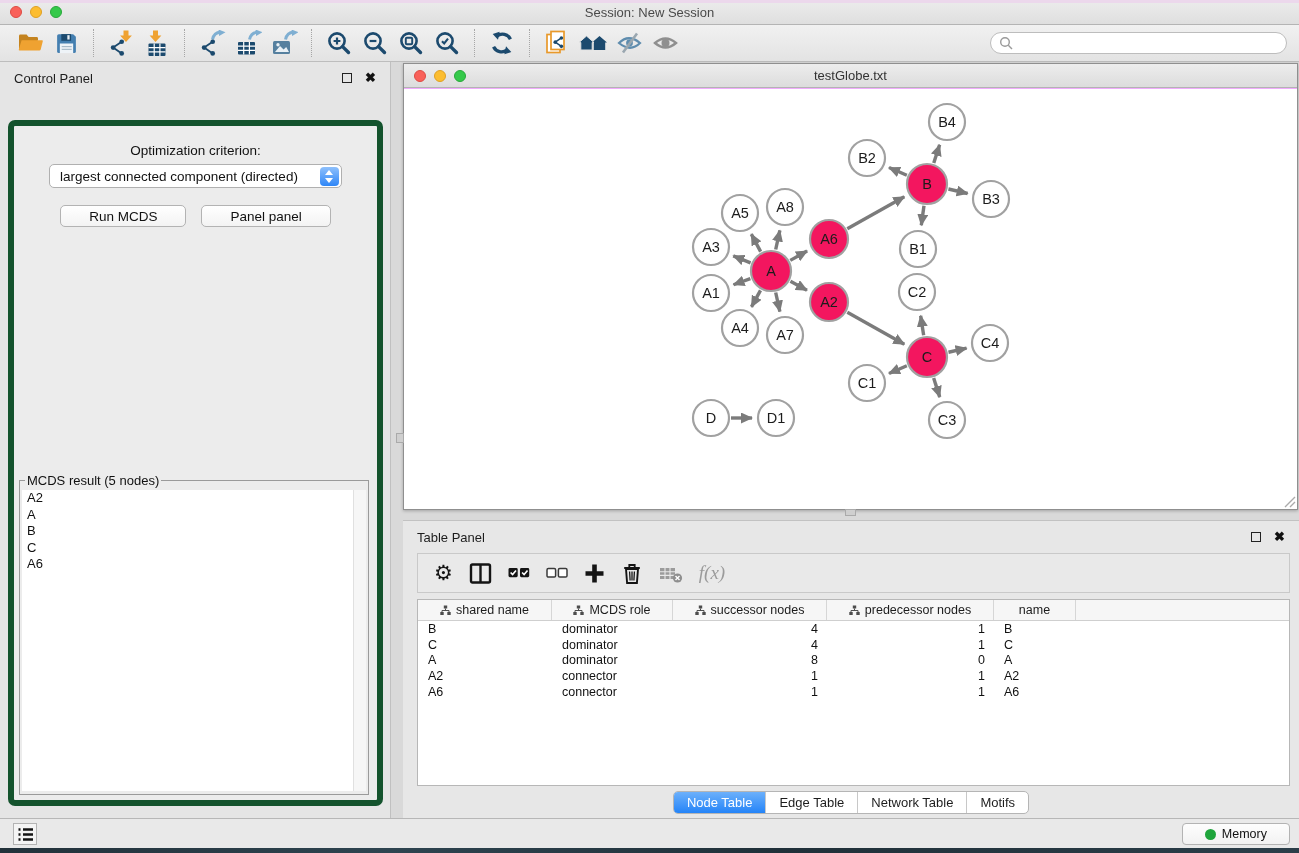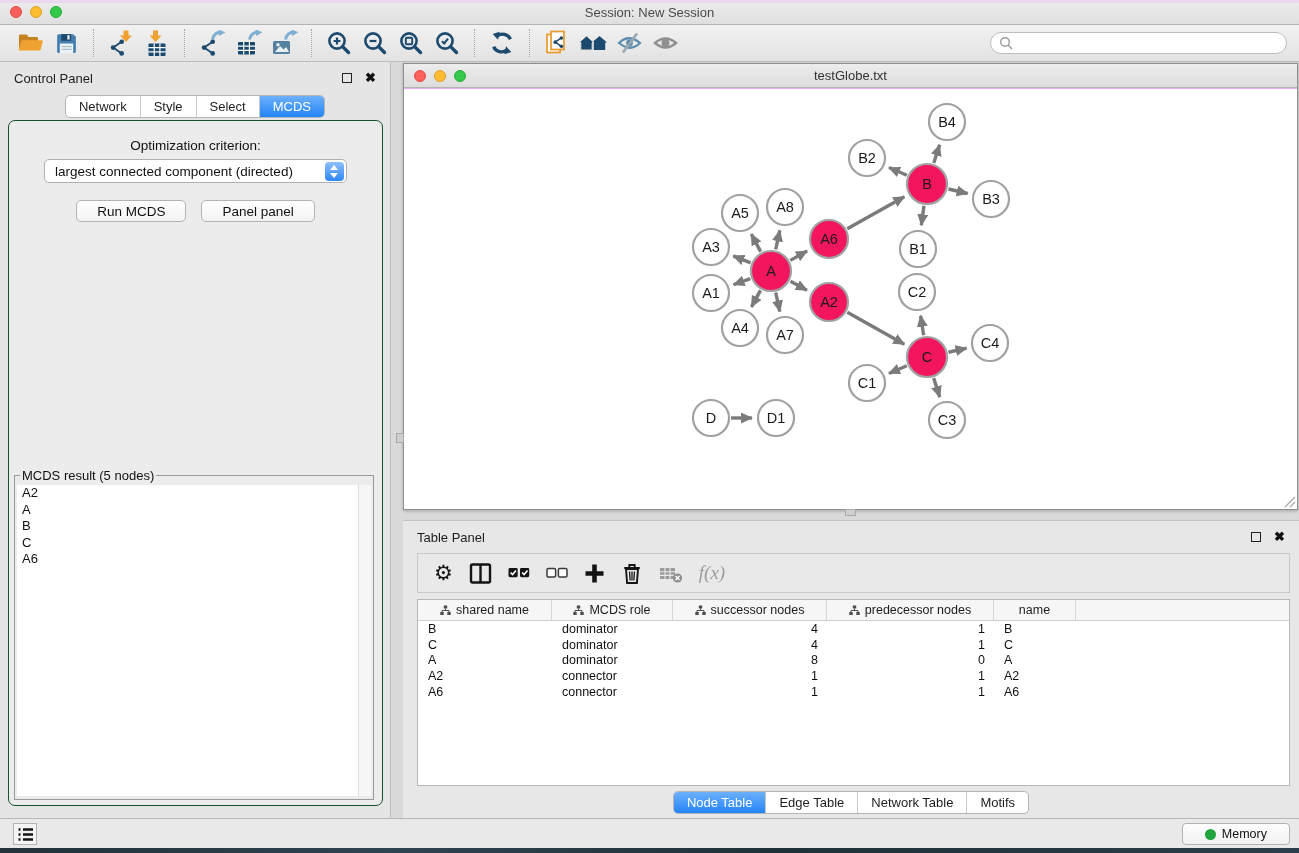--- a/index.html
+++ b/index.html
@@ -41,35 +41,35 @@
   .float-box { width:10px; height:10px; border:1.6px solid #222; display:inline-block; }
   .close-x { font-size:13px; font-weight:bold; color:#111; margin-left:13px; line-height:10px; }
   .seg { display:inline-flex; background:#fff; border:1px solid #b5b5b5; border-radius:5px;
     overflow:hidden; }
   .seg-item { padding:3px 13px; font-size:13px; color:#1d1d1d; border-left:1px solid #c8c8c8;
     white-space:nowrap; }
   .seg-item:first-child { border-left:none; }
   .seg-item.active { background:linear-gradient(#6cb0fb,#2484f8); color:#fff; }
   .ctrl-tabs-row { text-align:center; margin-top:1px; }
   .ctrl-box { position:absolute; left:8px; right:7px; top:58px; bottom:12px;
-    background:#ececec; border:1px solid #14532d; border-radius:7px; }
+    background:#ececec; border:6px solid #14532d; border-radius:7px; }
   .opt-label { text-align:center; margin-top:17px; font-size:13.5px; color:#111; }
   .dropdown { position:absolute; left:35px; right:35px; top:38px; height:24px;
     background:#fff; border:1px solid #b0b0b0; border-radius:5px;
     display:flex; align-items:center; padding:0 2px 0 10px; font-size:13.5px; color:#111; }
   .dropdown .dd-text { flex:1; white-space:nowrap; overflow:hidden; }
   .stepper { width:19px; height:19px; border-radius:4px;
     background:linear-gradient(#8ec0fc,#2e86f7); position:relative; flex:none; }
   .stepper::before, .stepper::after { content:""; position:absolute; left:5px;
     border-left:4.5px solid transparent; border-right:4.5px solid transparent; }
   .stepper::before { top:3px; border-bottom:5px solid #fff; }
   .stepper::after { bottom:3px; border-top:5px solid #fff; }
   .btn-row { position:absolute; left:0; right:0; top:79px; display:flex; justify-content:center; gap:15px; }
   .mac-btn { background:linear-gradient(#ffffff,#f3f3f3); border:1px solid #b3b3b3;
-    border-radius:5px; font-size:13.5px; color:#111; padding:2px 20px; height:22px;
+    border-radius:5px; font-size:13.5px; color:#111; padding:2px 28px; height:22px;
     font-family:"Liberation Sans", sans-serif; }
   .result-fieldset { position:absolute; left:5px; right:8px; top:333px; bottom:5px;
     border:1px solid #9a9a9a; padding:1px;margin-top:14px; }
   .result-fieldset legend { font-size:13px; color:#111; margin-left:4px; padding:0 2px; }
   .result-list { position:absolute; left:2px; right:2px; top:2px; bottom:3px; background:#fff;
     overflow:hidden; }
   .result-scroll { position:absolute; right:0; top:0; bottom:0; width:13px; background:#f6f6f6;
     border-left:1px solid #e0e0e0; }
   .result-item { font-size:13px; color:#111; padding:0 5px; line-height:16.5px; }
 
@@ -282,28 +282,20 @@
       <input type="text" placeholder="" style="">
     </span>
   </div>
 
   <div class="control-panel">
     <div class="panel-head">
       <span>Control Panel</span>
       <span class="spacer"></span>
       <span class="float-box"></span>
       <span class="close-x">✖</span>
-    </div>
-    <div class="ctrl-tabs-row">
-      <span class="seg">
-          <span class="seg-item">Network</span>
-          <span class="seg-item">Style</span>
-          <span class="seg-item">Select</span>
-          <span class="seg-item active">MCDS</span>
-        </span>
     </div>
     <div class="ctrl-box">
       <div class="opt-label">Optimization criterion:</div>
       <div class="dropdown">
         <span class="dd-text">largest connected component (directed)</span>
         <span class="stepper"></span>
       </div>
       <div class="btn-row">
         <button class="mac-btn">Run MCDS</button>
         <button class="mac-btn">Panel panel</button>

